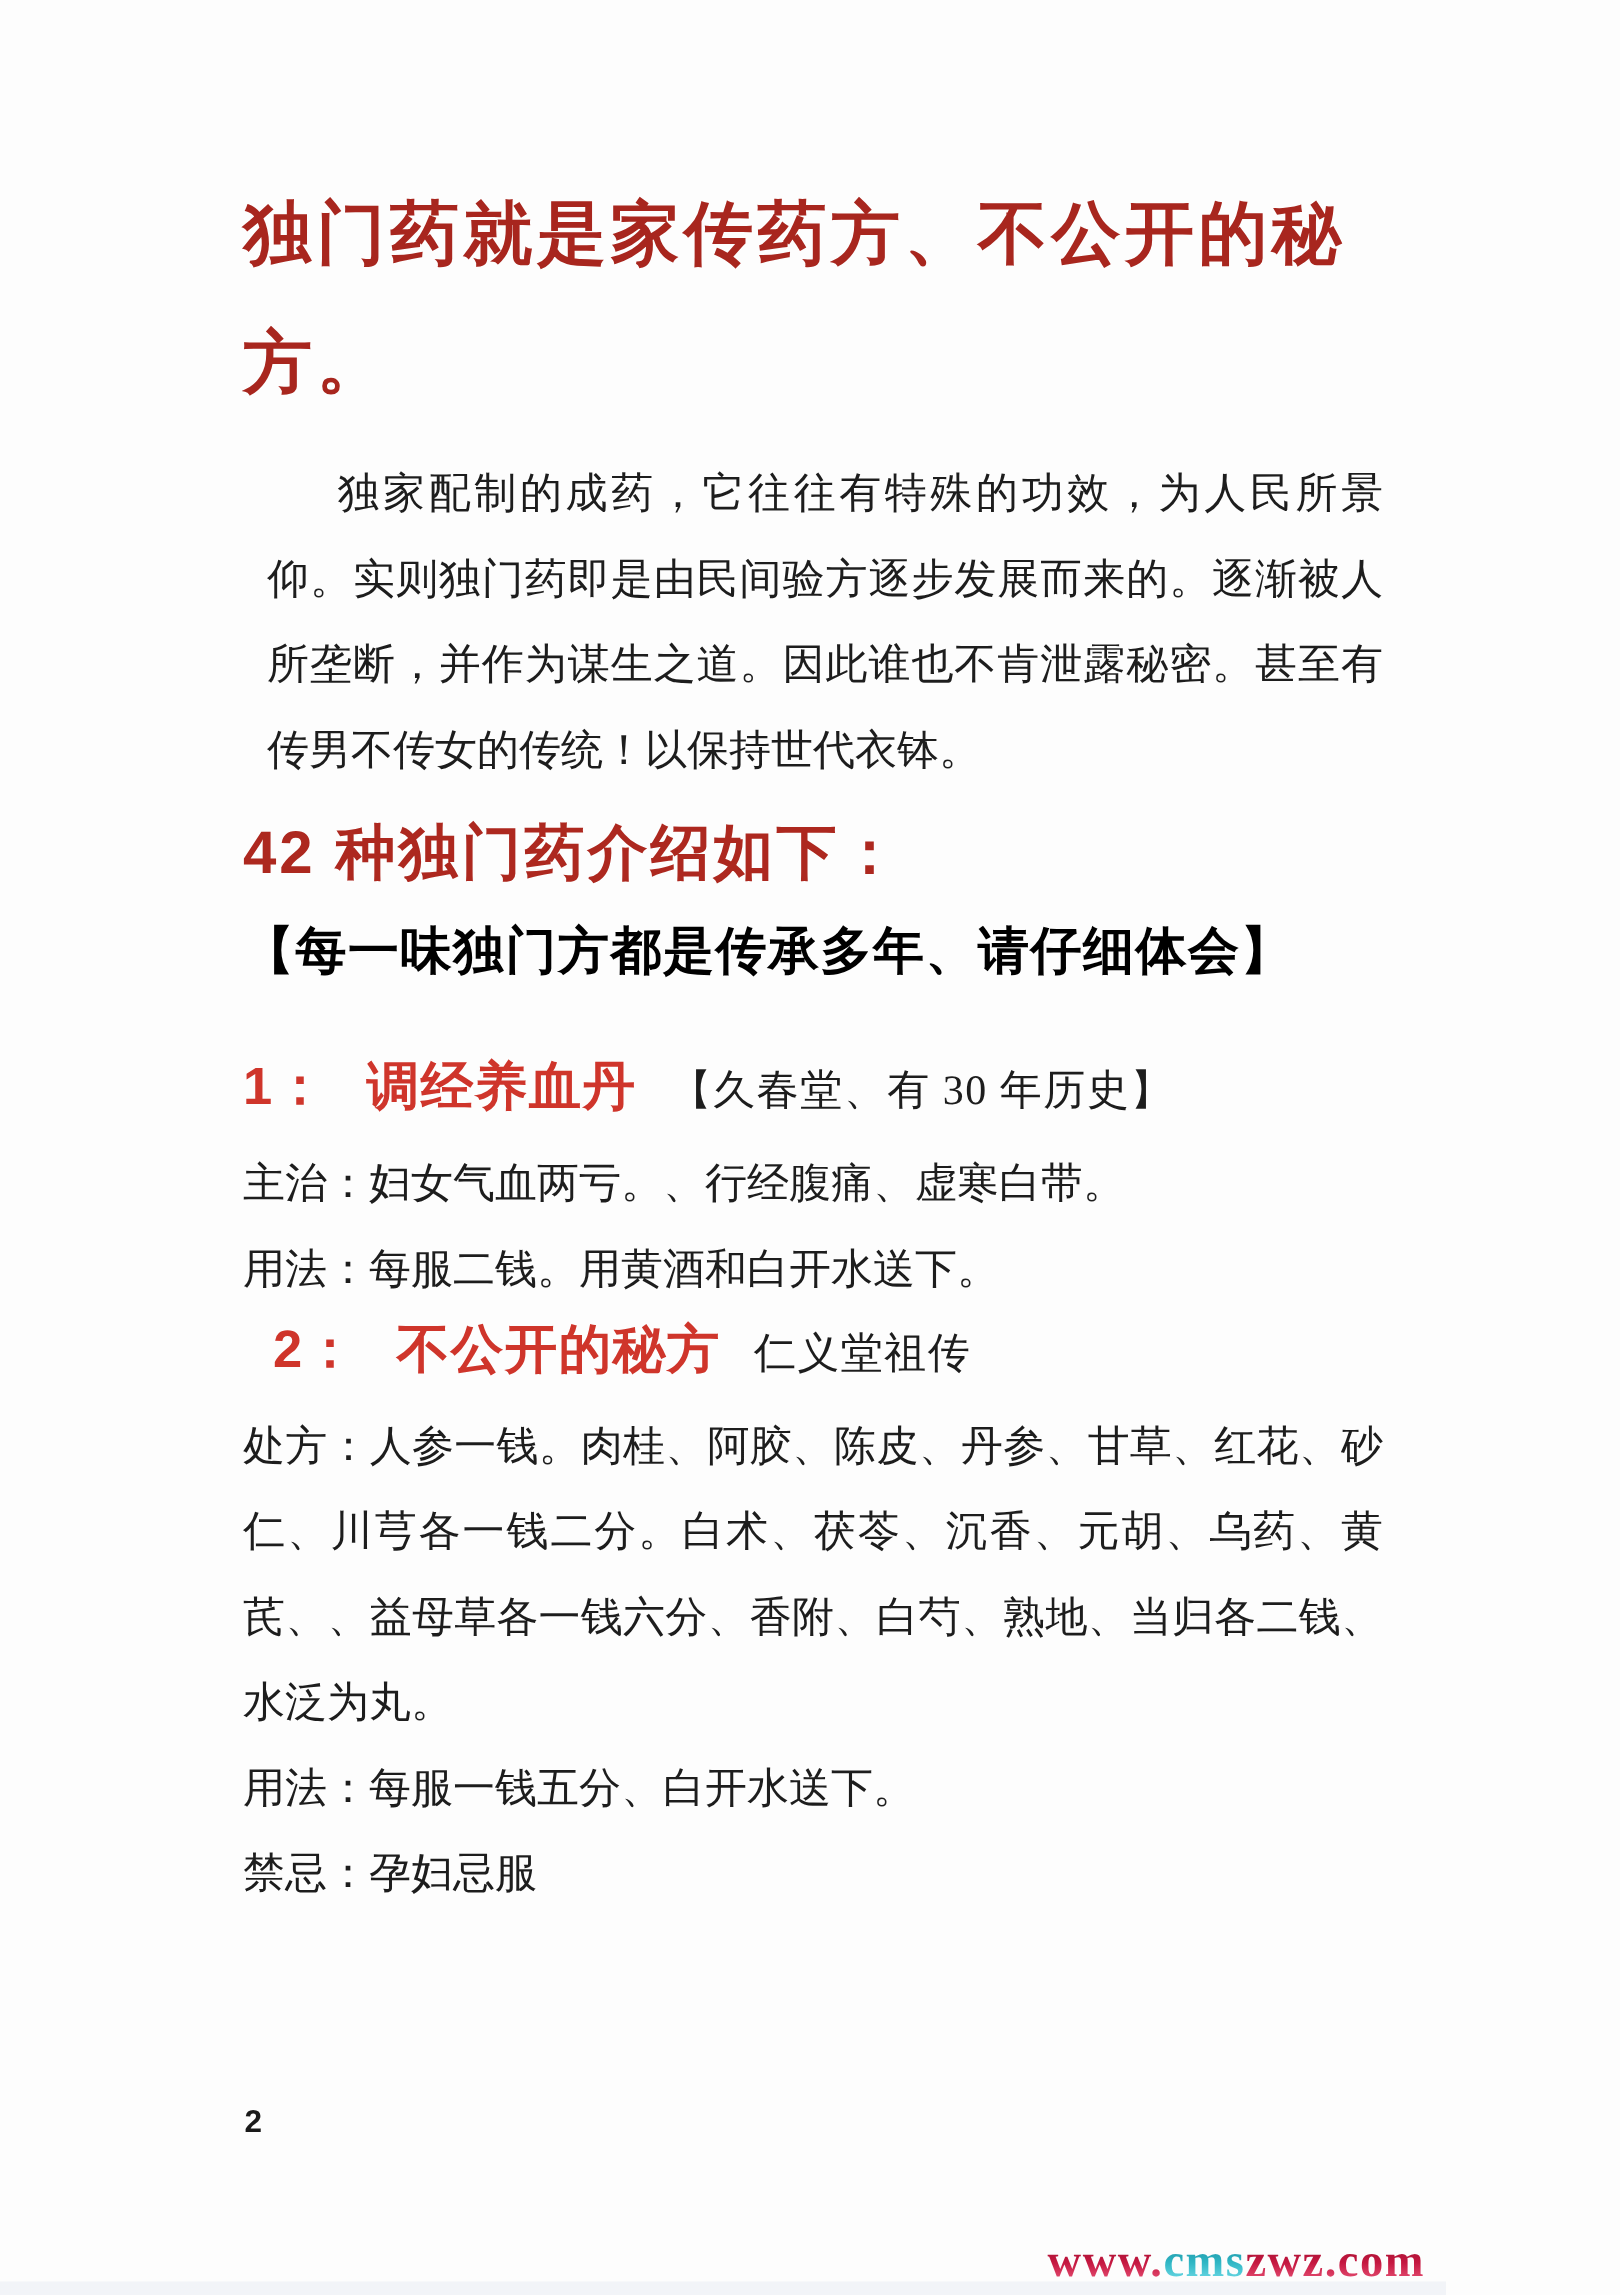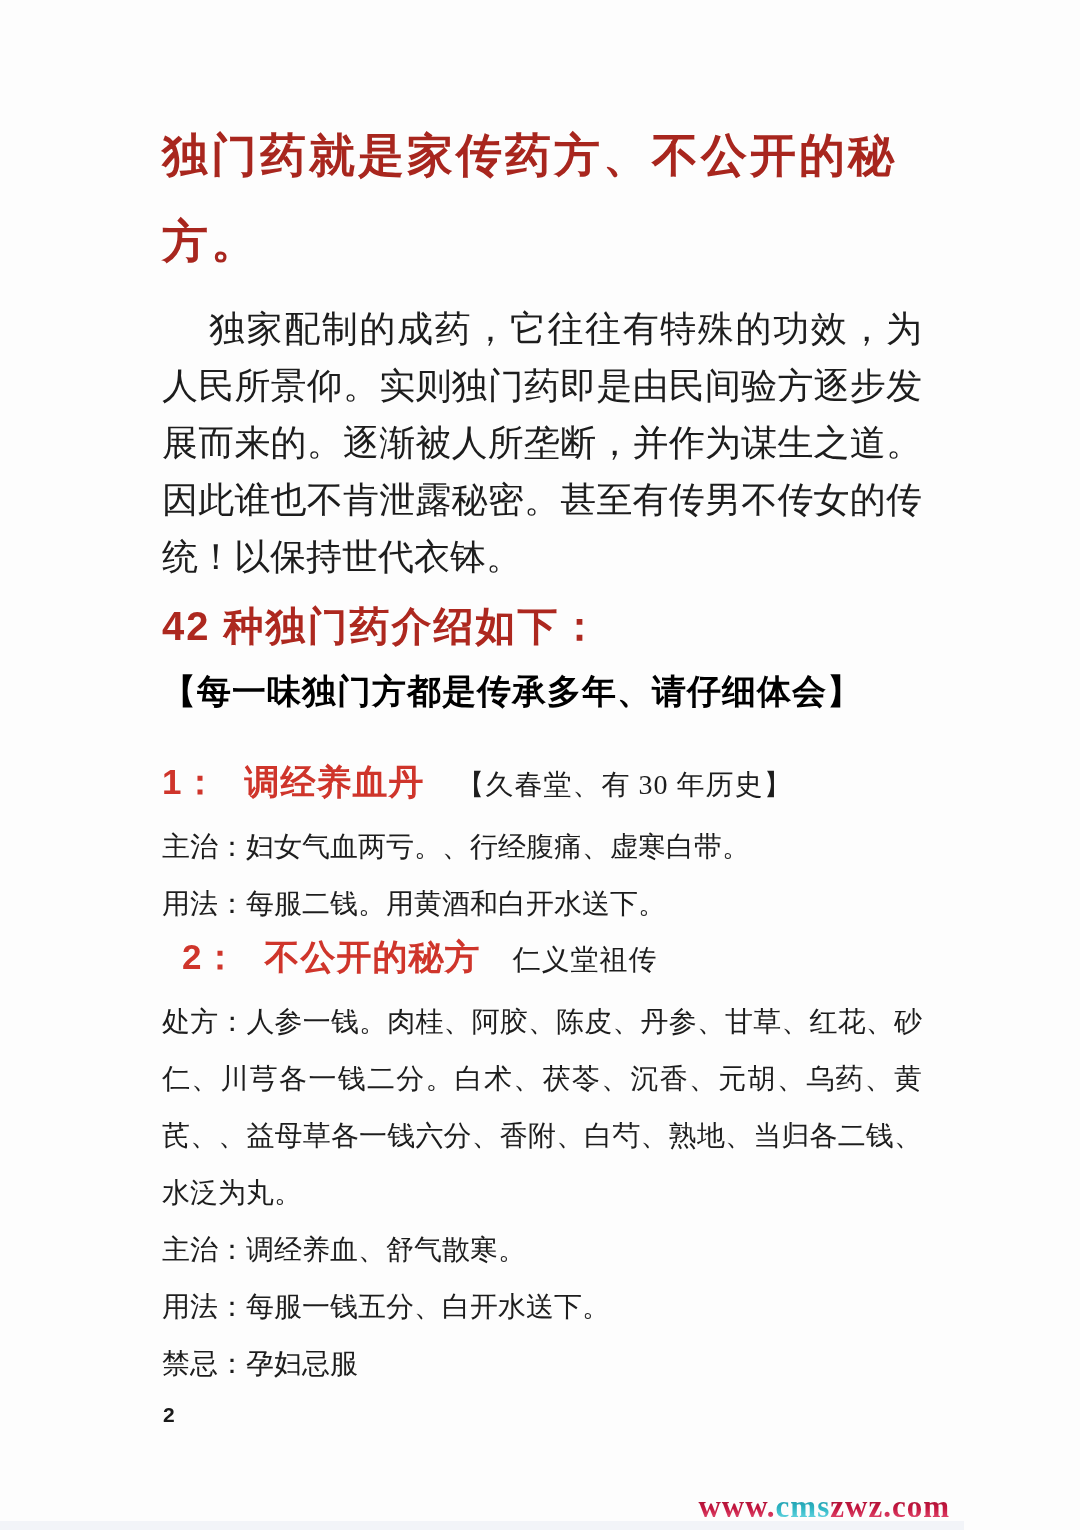--- a/index.html
+++ b/index.html
@@ -16,22 +16,22 @@
   .doc-title{
     margin:0;
     font-family:"Liberation Sans", sans-serif;
     font-weight:bold;
     font-size:46px;
     line-height:1.88;
     letter-spacing:3px;
     color:#a8261e;
   }
   .intro{
-    margin:16px 0 0 0;
-    font-size:36px;
+    margin:16px 0 0 16px;
+    font-size:28px;
     line-height:57px;
     text-indent:47px;
     text-align:justify;
     color:#1d1d1d;
   }
   .list-heading{
     margin:14px 0 0 0;
     font-family:"Liberation Sans", sans-serif;
     font-weight:bold;
     font-size:40px;
@@ -53,21 +53,21 @@
     font-family:"Liberation Sans", sans-serif;
     font-weight:bold;
     font-size:35px;
     line-height:50px;
     color:#cf352b;
   }
   .sec-head.sec2{margin-top:0;padding-left:20px;}
   .sec-num{margin-right:26px;letter-spacing:1px;}
   .sec-name{letter-spacing:1px;}
   .sec-annot{
-    margin-left:32px;
+    margin-left:22px;
     font-family:"Liberation Serif", serif;
     font-weight:normal;
     font-size:28px;
     color:#1d1d1d;
     letter-spacing:1px;
   }
   .item{
     margin:0;
     font-size:28px;
     line-height:57px;
@@ -132,21 +132,20 @@
       </h3>
       <p class="item"><span>主治：</span><span>妇女气血两亏。、行经腹痛、虚寒白带。</span></p>
       <p class="item"><span>用法：</span><span>每服二钱。用黄酒和白开水送下。</span></p>
     </div>
 
     <div class="section">
       <h3 class="sec-head sec2">
         <span class="sec-num">2：</span><span class="sec-name">不公开的秘方</span><span class="sec-annot">仁义堂祖传</span>
       </h3>
       <p class="item"><span>处方：</span><span>人参一钱。肉桂、阿胶、陈皮、丹参、甘草、红花、砂仁、川芎各一钱二分。白术、茯苓、沉香、元胡、乌药、黄芪、、益母草各一钱六分、香附、白芍、熟地、当归各二钱、水泛为丸。</span></p>
-      <p class="item"><span>主治：</span><span>调经养血、舒气散寒。</span></p>
       <p class="item"><span>用法：</span><span>每服一钱五分、白开水送下。</span></p>
       <p class="item"><span>禁忌：</span><span>孕妇忌服</span></p>
     </div>
 
   </div>
 
   <div class="page-number">2</div>
 
   <div class="watermark"><span class="wm-red">www.</span><span class="wm-teal">cms</span><span class="wm-red">zwz.com</span></div>
 

